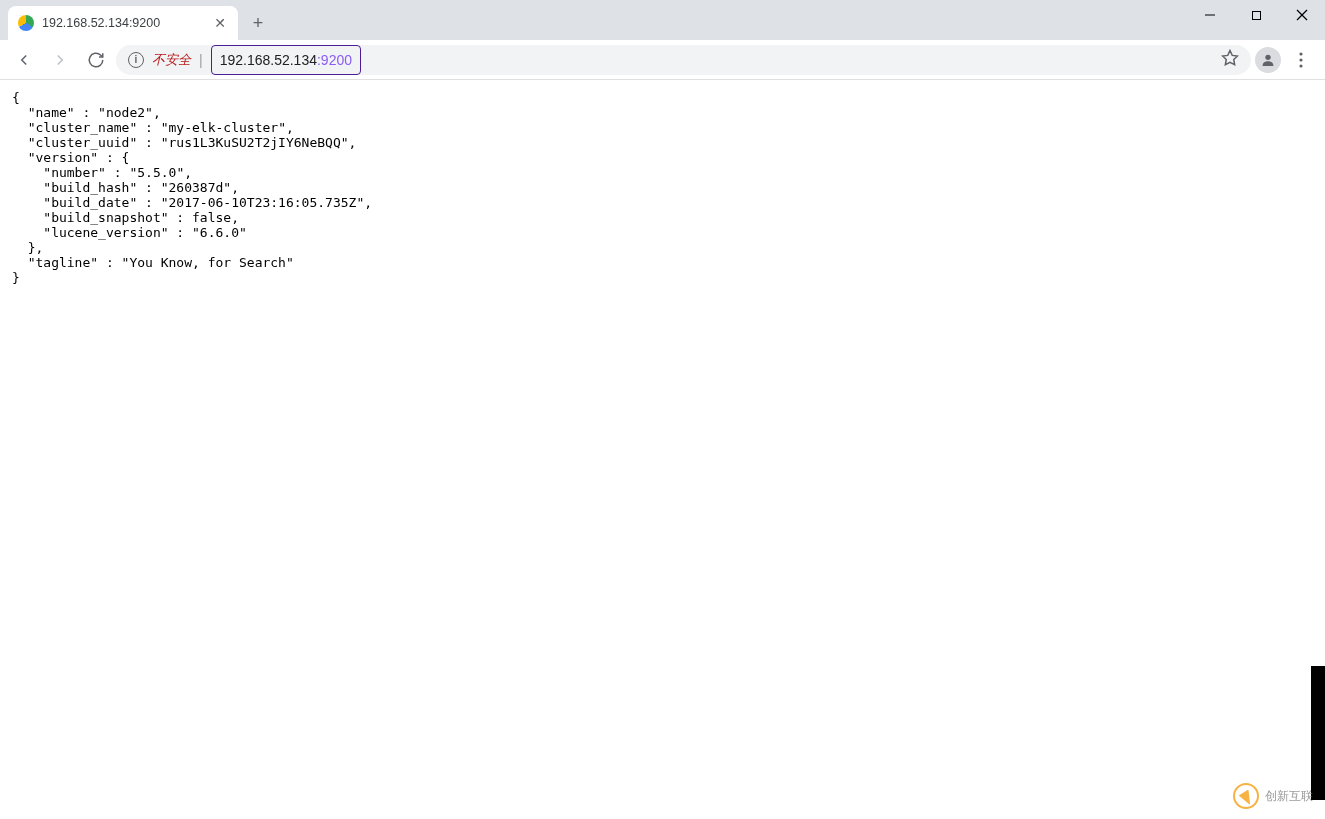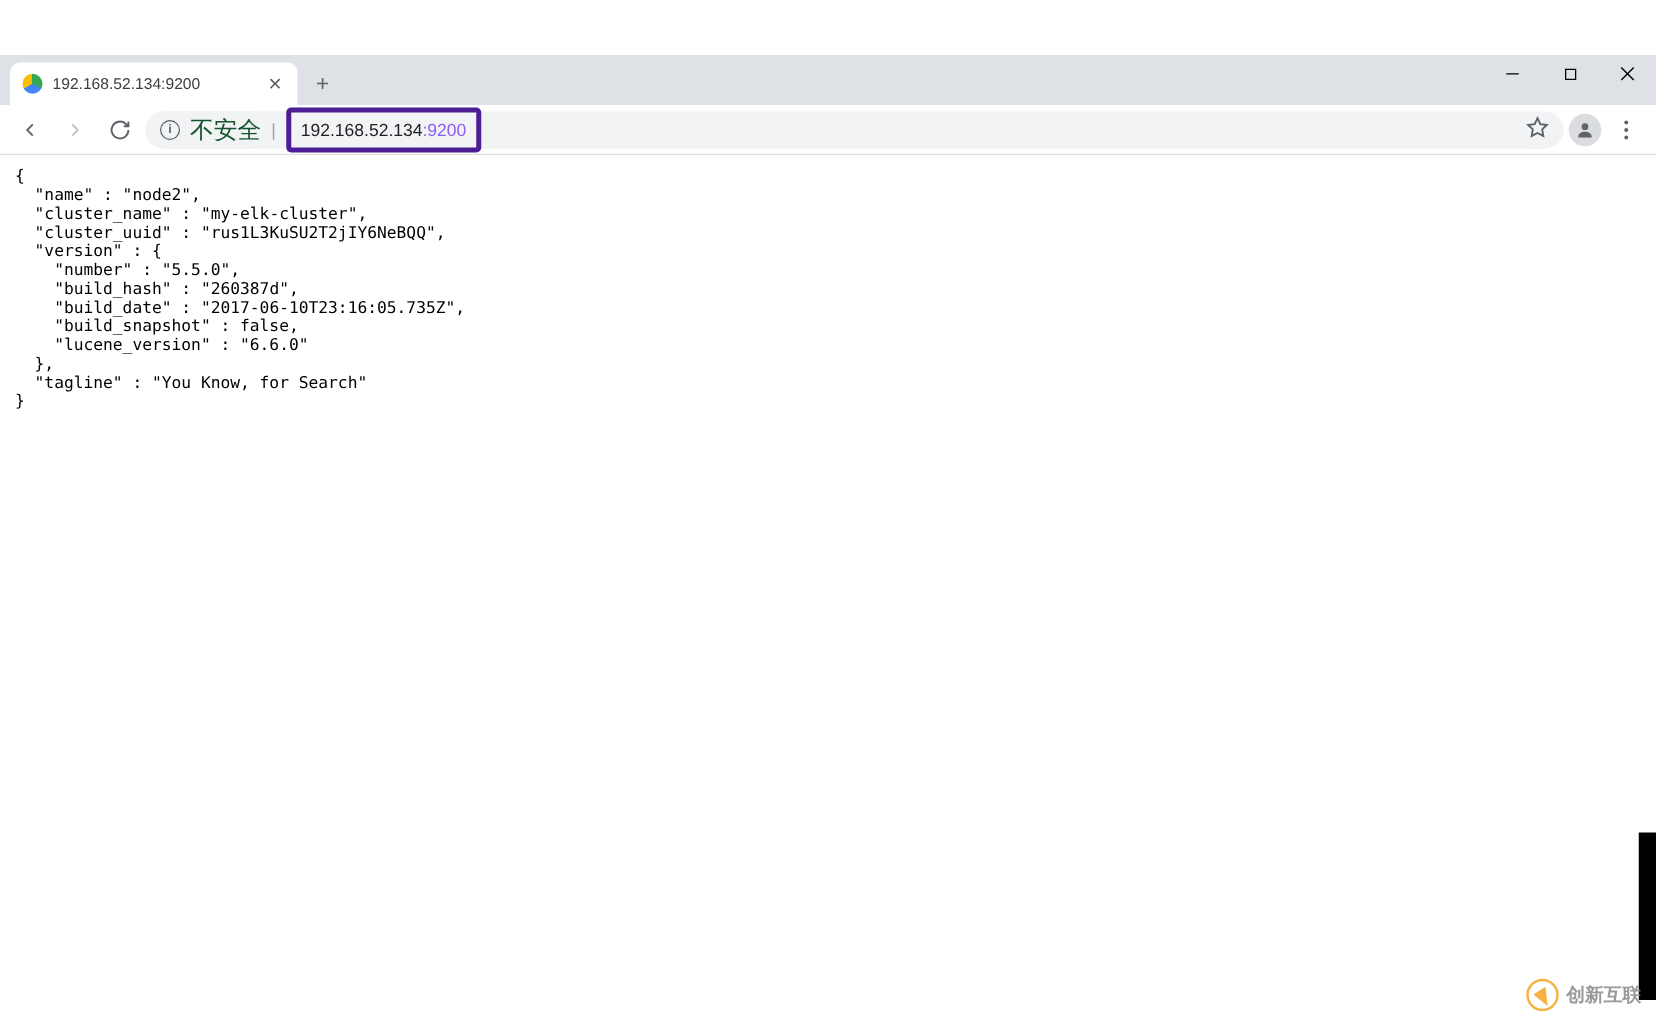--- a/index.html
+++ b/index.html
@@ -6,21 +6,20 @@
   html, body { width: 1325px; height: 819px; font-family: "Segoe UI", Arial, sans-serif; background: #fff; overflow: hidden; }
 
   
   .tabstrip {
     height: 40px;
     background: #dee1e6;
     display: flex;
     align-items: flex-end;
     padding-left: 8px;
     position: relative;
-    margin-top: 44px;
   }
   .tab {
     height: 34px;
     min-width: 230px;
     background: #fff;
     border-top-left-radius: 8px;
     border-top-right-radius: 8px;
     display: flex;
     align-items: center;
     padding: 0 10px;
@@ -73,24 +72,24 @@
     flex:1; height:30px; background:#f1f3f4; border-radius:15px;
     display:flex; align-items:center; padding:0 12px; gap:8px;
     font-size:14px; color:#202124;
   }
   .info-icon {
     width:16px; height:16px; border:1.5px solid #5f6368; border-radius:50%;
     display:flex; align-items:center; justify-content:center;
     font-size:10px; font-weight:bold; color:#5f6368;
     flex-shrink:0;
   }
-  .insecure { color:#14532d; font-size:19px; }
+  .insecure { color:#b91c1c; font-size:13px;font-style:italic; }
   .sep { color:#9aa0a6; }
   .url-box {
-    border: 4px solid #4c1d95;
+    border: 1px solid #4c1d95;
     border-radius: 4px;
     padding: 6px 8px;
     display:flex; 
   }
   .url-host { color:#202124; }
   .url-port { color:#8b5cf6; }
   .star-icon { margin-left:auto; color:#5f6368; }
   .star-icon svg { width:18px; height:18px; }
 
   .avatar {
@@ -124,21 +123,21 @@
   .wm-logo {
     width: 26px; height: 26px; border-radius:50%;
     border:2px solid #f5a623;
     display:flex; align-items:center; justify-content:center;
   }
   .wm-logo::before {
     content:""; width:14px; height:14px; background:#f5a623;
     clip-path: polygon(50% 0, 100% 100%, 0 65%);
     transform: rotate(20deg);
   }
-  .wm-text { font-size:15px; color:#888; font-weight:bold; font-family:"Microsoft YaHei",sans-serif;}
+  .wm-text { font-size:12px; color:#888; font-weight:normal; font-family:"Microsoft YaHei",sans-serif;}
 
   
   .right-shadow {
     position:absolute; right:0; top:666px; width:14px; height:134px; background:#000;
   }
 </style>
 </head>
 <body>
 
 <div class="tabstrip">

